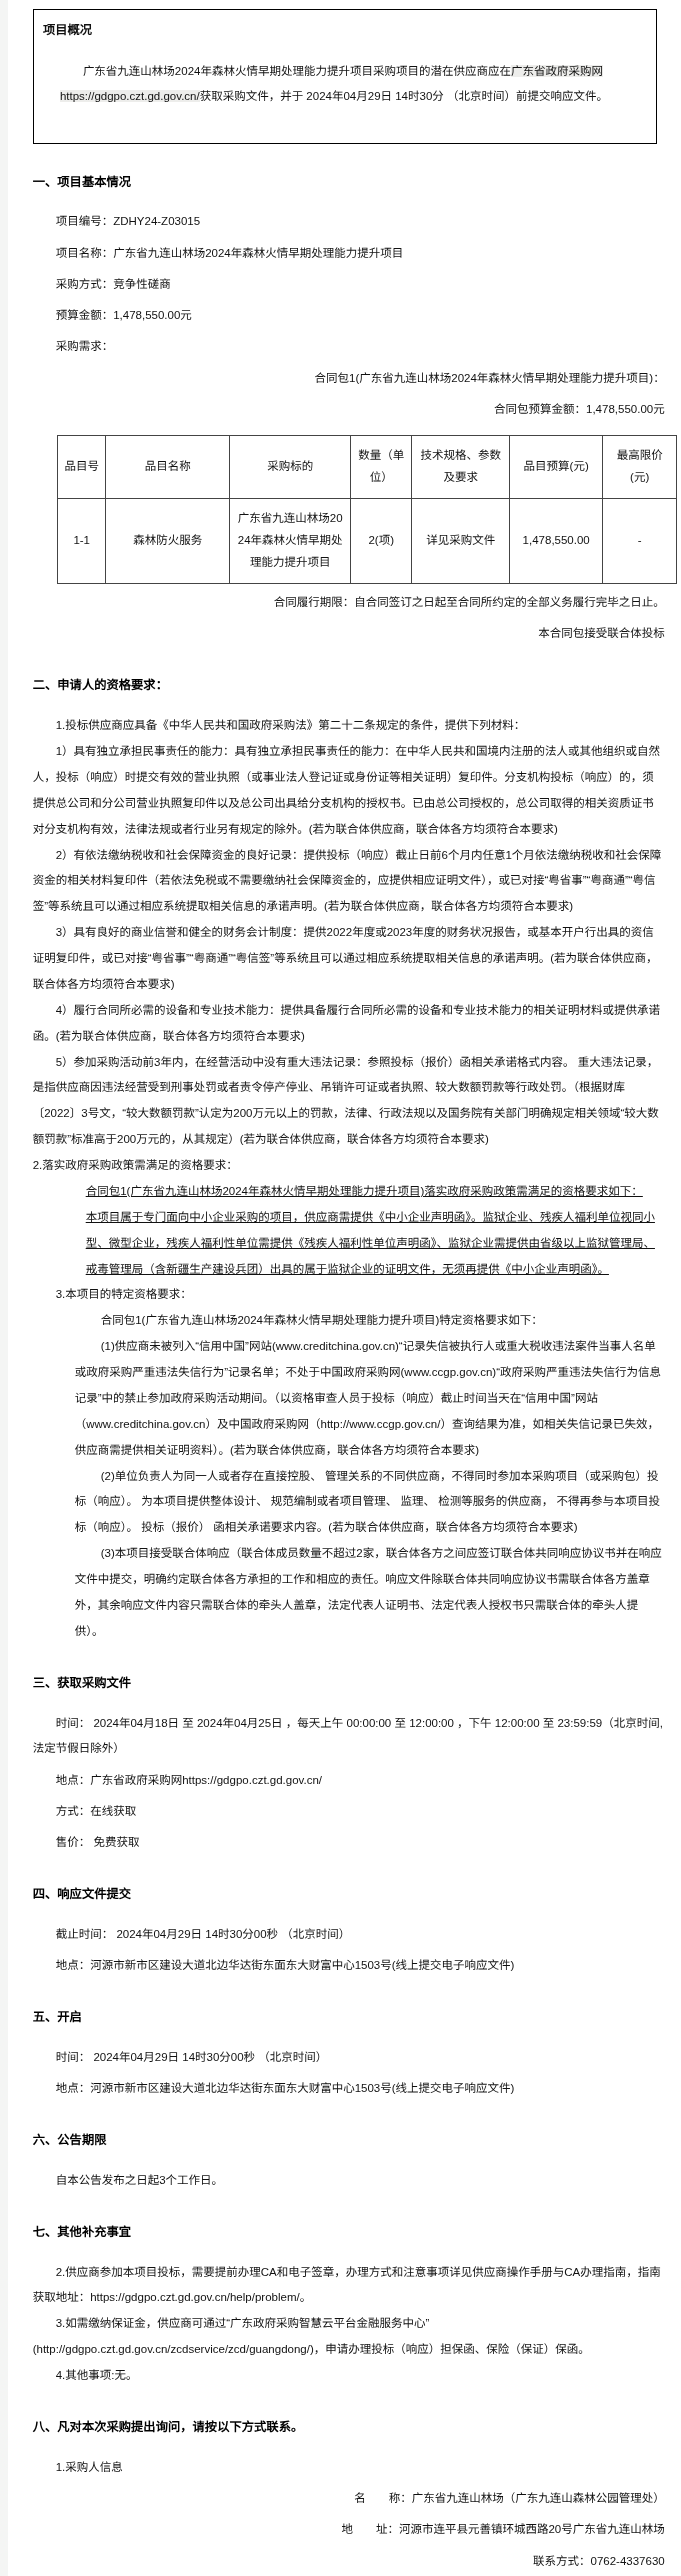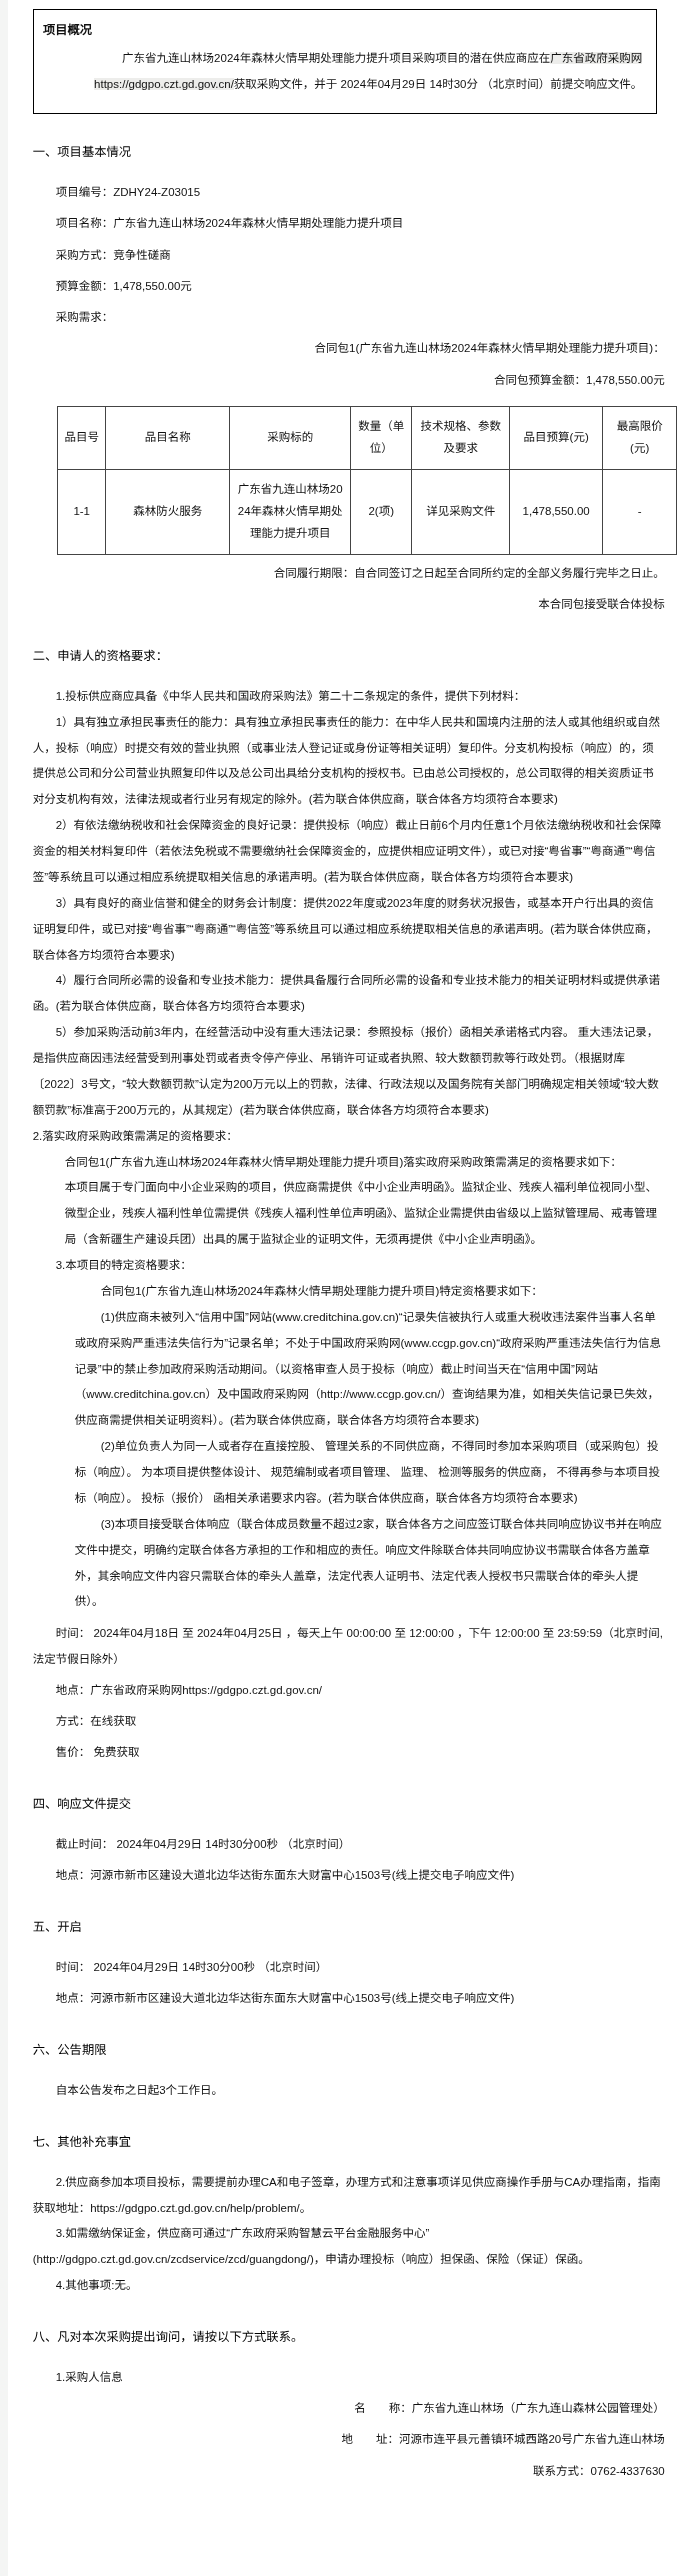--- a/index.html
+++ b/index.html
@@ -27,39 +27,39 @@
     border:0.8px solid #000;
     margin:0 7.7px 0 0;
     padding:7.7px 13.8px 15.3px 9.2px;
   }
   .box-title {
     font-size:12.3px;
     font-weight:bold;
     margin:1.5px 0 4.6px;
     line-height:1.8;
   }
-  .box p { margin:0; text-indent:2em;text-align:right; }
+  .box p { margin:17px; text-indent:2em; }
   .link-hl {
     background:#ededeb;
     cursor:pointer;
   }
   
   h2.sec {
     font-size:12.3px;
-    font-weight:normal;
+    font-weight:bold;
     margin:29px 0 18.4px;
     line-height:1.5;
     color:#000;
   }
   
   .ln   { margin:5.4px 0; text-indent:2em; }          
   .p0   { margin:0;    text-indent:2em; }           
   .deep { margin:5.4px 0; text-indent:51px;text-align:right; }         
   .plain{ margin:0;    text-indent:0; }             
-  .block66 { margin:0 0 0 32px; text-indent:0; }    
+  .block66 { margin:0 0 0 53px; text-indent:0;text-decoration:underline; }    
   .hang { margin:0 0 0 42px; text-indent:26px; }    
   
   table.items {
     border-collapse:collapse;
     table-layout:fixed;
     width:620px;
     margin:12.3px 0 6.1px 24.5px;
     font-size:11.5px;
   }
   table.items th, table.items td {
@@ -139,20 +139,21 @@
     <p class="p0">5）参加采购活动前3年内，在经营活动中没有重大违法记录：参照投标（报价）函相关承诺格式内容。 重大违法记录，是指供应商因违法经营受到刑事处罚或者责令停产停业、吊销许可证或者执照、较大数额罚款等行政处罚。（根据财库〔2022〕3号文，“较大数额罚款”认定为200万元以上的罚款，法律、行政法规以及国务院有关部门明确规定相关领域“较大数额罚款”标准高于200万元的，从其规定）(若为联合体供应商，联合体各方均须符合本要求)</p>
     <p class="plain">2.落实政府采购政策需满足的资格要求：</p>
     <p class="block66">合同包1(广东省九连山林场2024年森林火情早期处理能力提升项目)落实政府采购政策需满足的资格要求如下：</p>
     <p class="block66">本项目属于专门面向中小企业采购的项目，供应商需提供《中小企业声明函》。监狱企业、残疾人福利单位视同小型、微型企业，残疾人福利性单位需提供《残疾人福利性单位声明函》、监狱企业需提供由省级以上监狱管理局、戒毒管理局（含新疆生产建设兵团）出具的属于监狱企业的证明文件，无须再提供《中小企业声明函》。</p>
     <p class="p0">3.本项目的特定资格要求：</p>
     <p class="hang">合同包1(广东省九连山林场2024年森林火情早期处理能力提升项目)特定资格要求如下：</p>
     <p class="hang">(1)供应商未被列入“信用中国”网站(www.creditchina.gov.cn)“记录失信被执行人或重大税收违法案件当事人名单或政府采购严重违法失信行为”记录名单；不处于中国政府采购网(www.ccgp.gov.cn)“政府采购严重违法失信行为信息记录”中的禁止参加政府采购活动期间。（以资格审查人员于投标（响应）截止时间当天在“信用中国”网站（www.creditchina.gov.cn）及中国政府采购网（http://www.ccgp.gov.cn/）查询结果为准，如相关失信记录已失效，供应商需提供相关证明资料）。(若为联合体供应商，联合体各方均须符合本要求)</p>
     <p class="hang">(2)单位负责人为同一人或者存在直接控股、 管理关系的不同供应商，不得同时参加本采购项目（或采购包）投标（响应）。 为本项目提供整体设计、 规范编制或者项目管理、 监理、 检测等服务的供应商， 不得再参与本项目投标（响应）。 投标（报价） 函相关承诺要求内容。(若为联合体供应商，联合体各方均须符合本要求)</p>
     <p class="hang">(3)本项目接受联合体响应（联合体成员数量不超过2家，联合体各方之间应签订联合体共同响应协议书并在响应文件中提交，明确约定联合体各方承担的工作和相应的责任。响应文件除联合体共同响应协议书需联合体各方盖章外，其余响应文件内容只需联合体的牵头人盖章，法定代表人证明书、法定代表人授权书只需联合体的牵头人提供）。</p>
 
+    <h2 class="sec">三、获取采购文件</h2>
     <p class="ln">时间： 2024年04月18日 至 2024年04月25日 ，每天上午 00:00:00 至 12:00:00 ，下午 12:00:00 至 23:59:59（北京时间,法定节假日除外）</p>
     <p class="ln">地点：广东省政府采购网https://gdgpo.czt.gd.gov.cn/</p>
     <p class="ln">方式：在线获取</p>
     <p class="ln">售价： 免费获取</p>
 
     <h2 class="sec">四、响应文件提交</h2>
     <p class="ln">截止时间： 2024年04月29日 14时30分00秒 （北京时间）</p>
     <p class="ln">地点：河源市新市区建设大道北边华达街东面东大财富中心1503号(线上提交电子响应文件)</p>
 
     <h2 class="sec">五、开启</h2>

